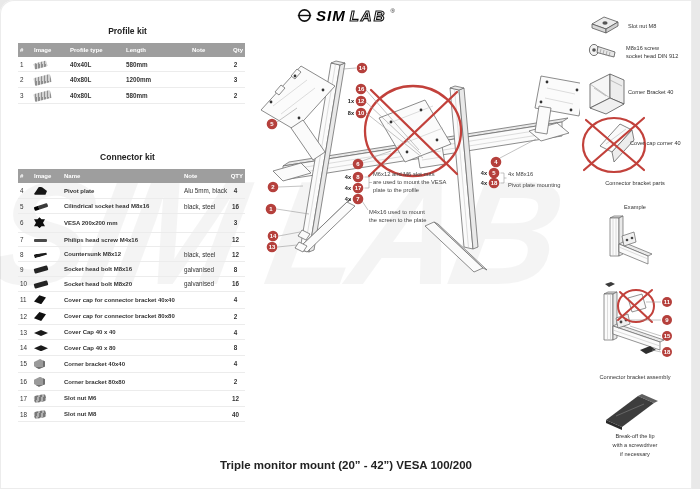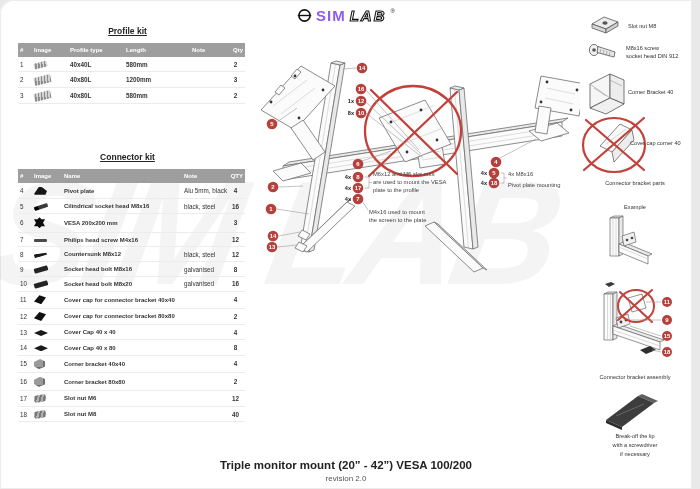--- a/index.html
+++ b/index.html
@@ -3,27 +3,27 @@
 <meta charset="utf-8">
 <style>
   html,body{margin:0;padding:0;background:#e9e9e9;}
   .page{position:relative;width:692px;height:489px;background:#fff;overflow:hidden;
         border-radius:14px 0 0 0;font-family:"Liberation Sans",sans-serif;color:#222;
         box-shadow:inset 0 0 0 1px #ececec;}
   .watermark{position:absolute;left:-6px;top:148px;font-size:148px;font-weight:bold;font-style:italic;
         letter-spacing:-7px;white-space:nowrap;color:rgba(0,0,0,0.045);transform:skewX(-10deg);pointer-events:none;}
   
   .brand{position:absolute;left:0;right:0;top:7px;display:flex;justify-content:center;align-items:center;gap:4px;}
-  .brand-sim{font-size:15px;font-weight:bold;letter-spacing:1px;color:#8b5cf6;}
+  .brand-sim{font-size:15px;font-weight:bold;font-style:italic;letter-spacing:1px;color:#000000;}
   .brand-lab{font-size:15px;font-weight:bold;font-style:italic;letter-spacing:2px;color:#fff;
         -webkit-text-stroke:1.1px #111;}
   .brand-reg{font-size:6px;align-self:flex-start;margin-top:1px;color:#111;}
   
   .kit{position:absolute;width:219px;}
-  .kit h2{margin:0 0 7px 0;text-align:center;font-size:8.5px;color:#222;text-decoration:underline;}
+  .kit h2{margin:0 0 7px 0;text-align:center;font-size:8.5px;color:#222;}
   table.kit-table{width:100%;border-collapse:collapse;table-layout:fixed;}
   .kit-table th{background:#9e9e9e;color:#fff;font-size:6px;font-weight:bold;padding:4px 2px;text-align:left;}
   .kit-table td{font-size:6.3px;color:#333;padding:3.4px 2px;border-bottom:1px solid #ececec;
         white-space:nowrap;overflow:visible;}
   .profile-kit{left:18px;top:26px;}
   .hardware-kit{left:18px;top:152px;}
   .c-num{width:10px;color:#555;}
   .c-img{width:26px;}
   .c-qty{width:15px;text-align:center;font-weight:bold;color:#222;}
   th.c-qty{text-align:right;}
@@ -576,15 +576,14 @@
     </svg>
     <div class="rp-caption" style="top:432px;line-height:1.6">
       <div>Break-off the lip</div>
       <div>with a screwdriver</div>
       <div>if necessary</div>
     </div>
   </div>
 
   <div class="footer">
     <div class="footer-title">Triple monitor mount (20” - 42”) VESA 100/200</div>
-    <div class="footer-rev">revision 2.0</div>
   </div>
 </div>
 
 </body></html>

